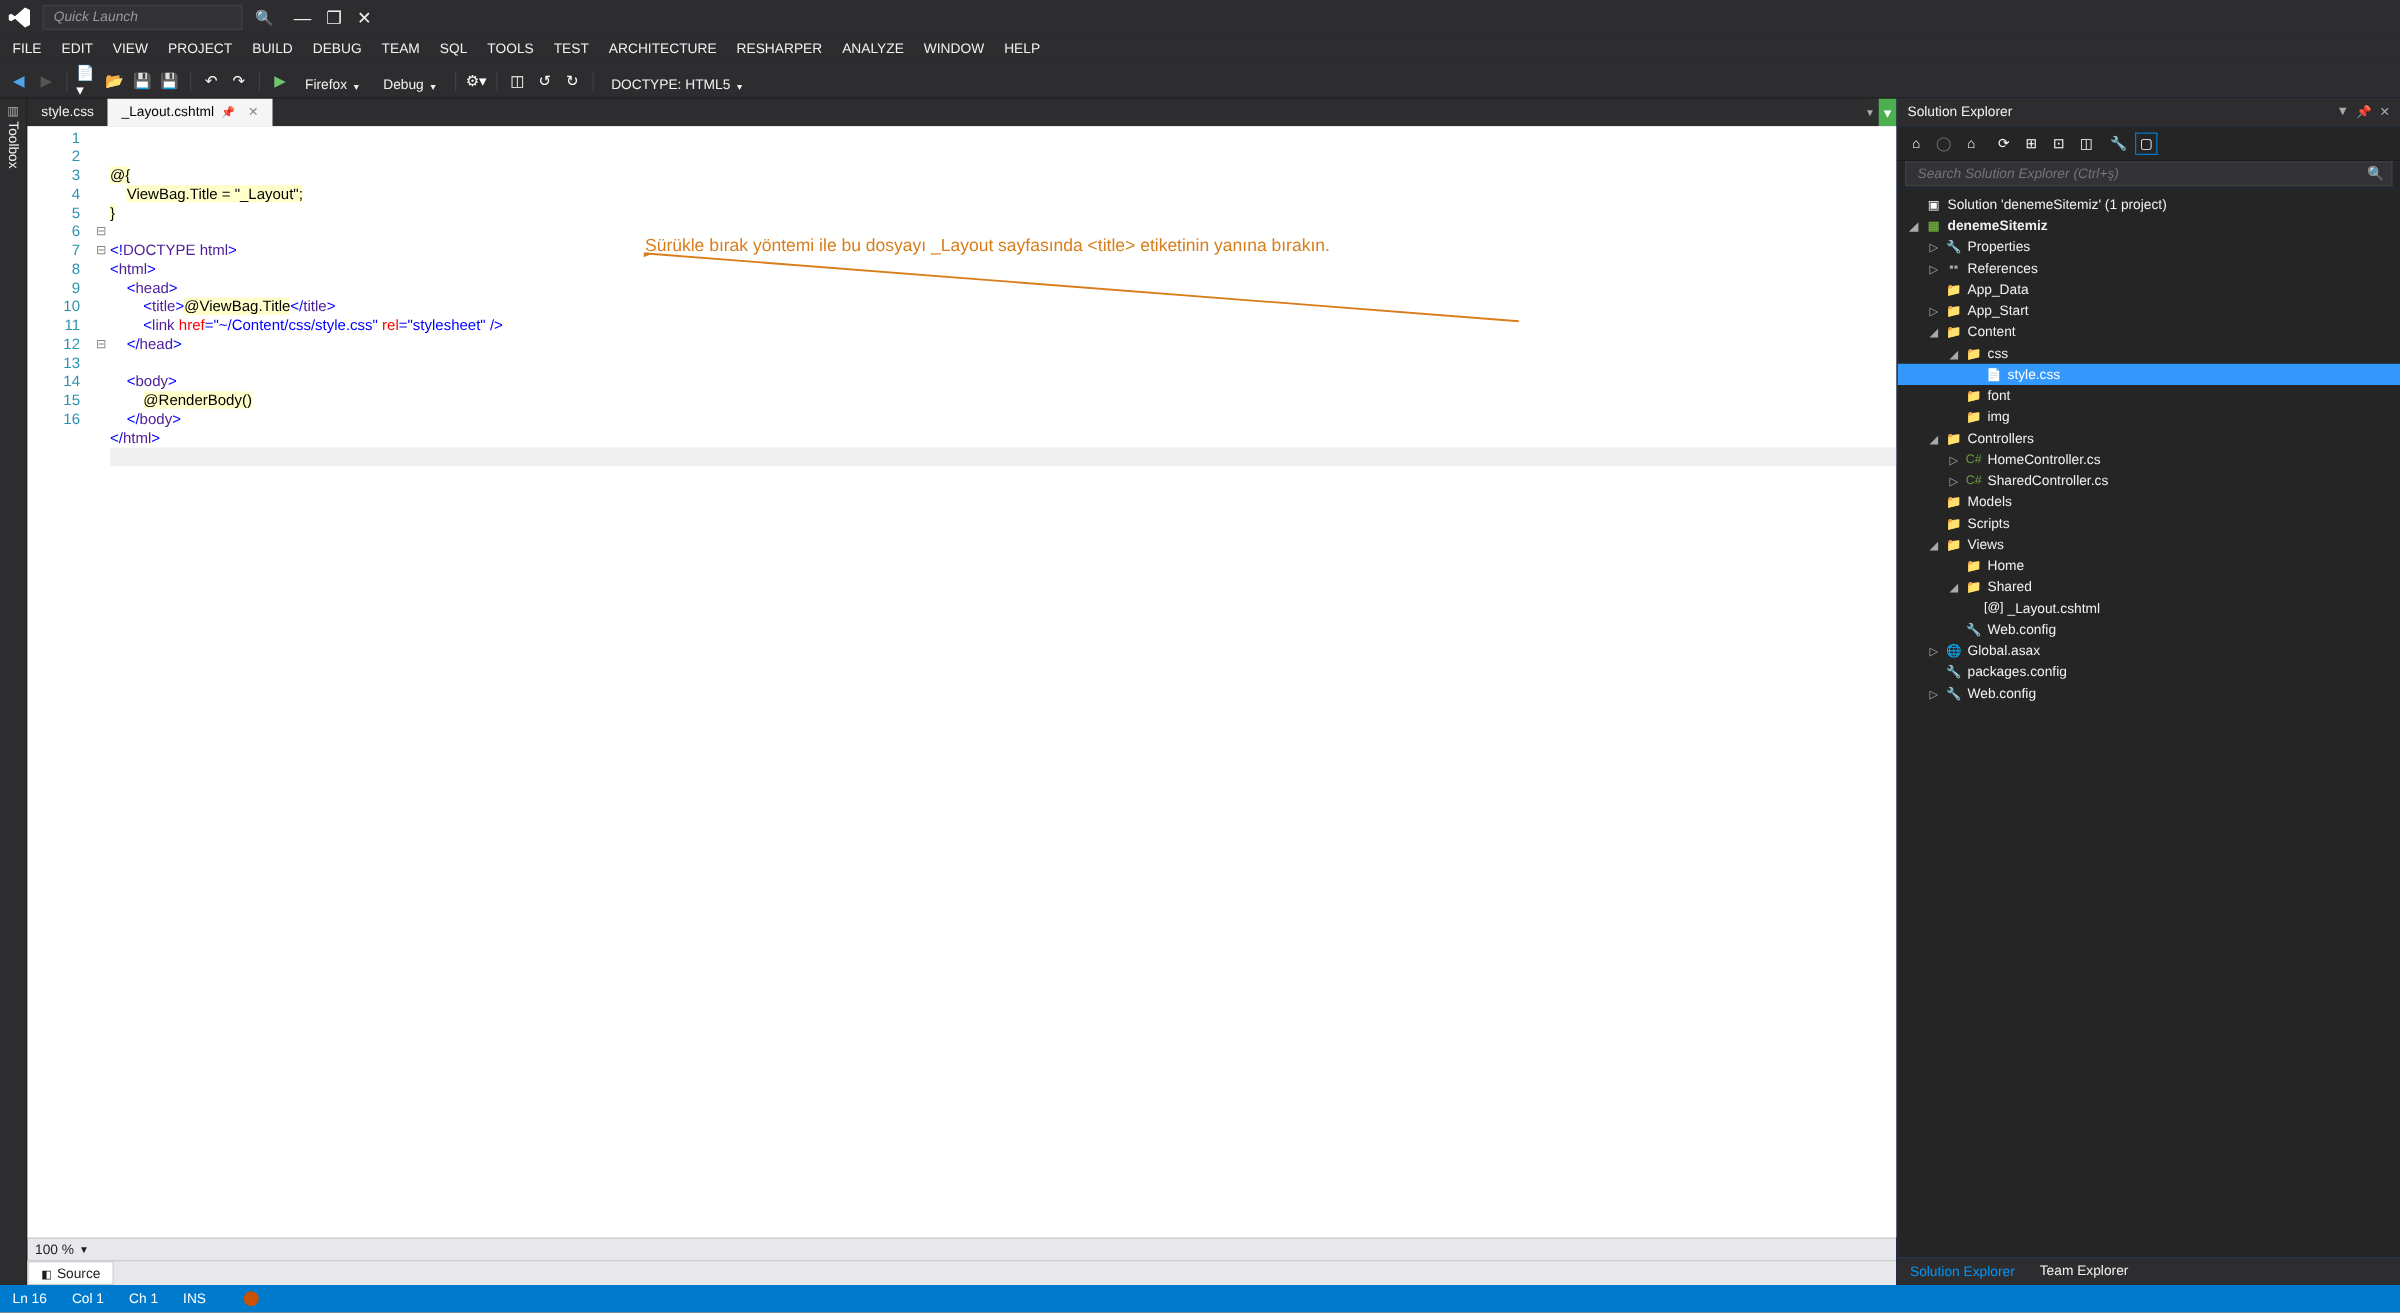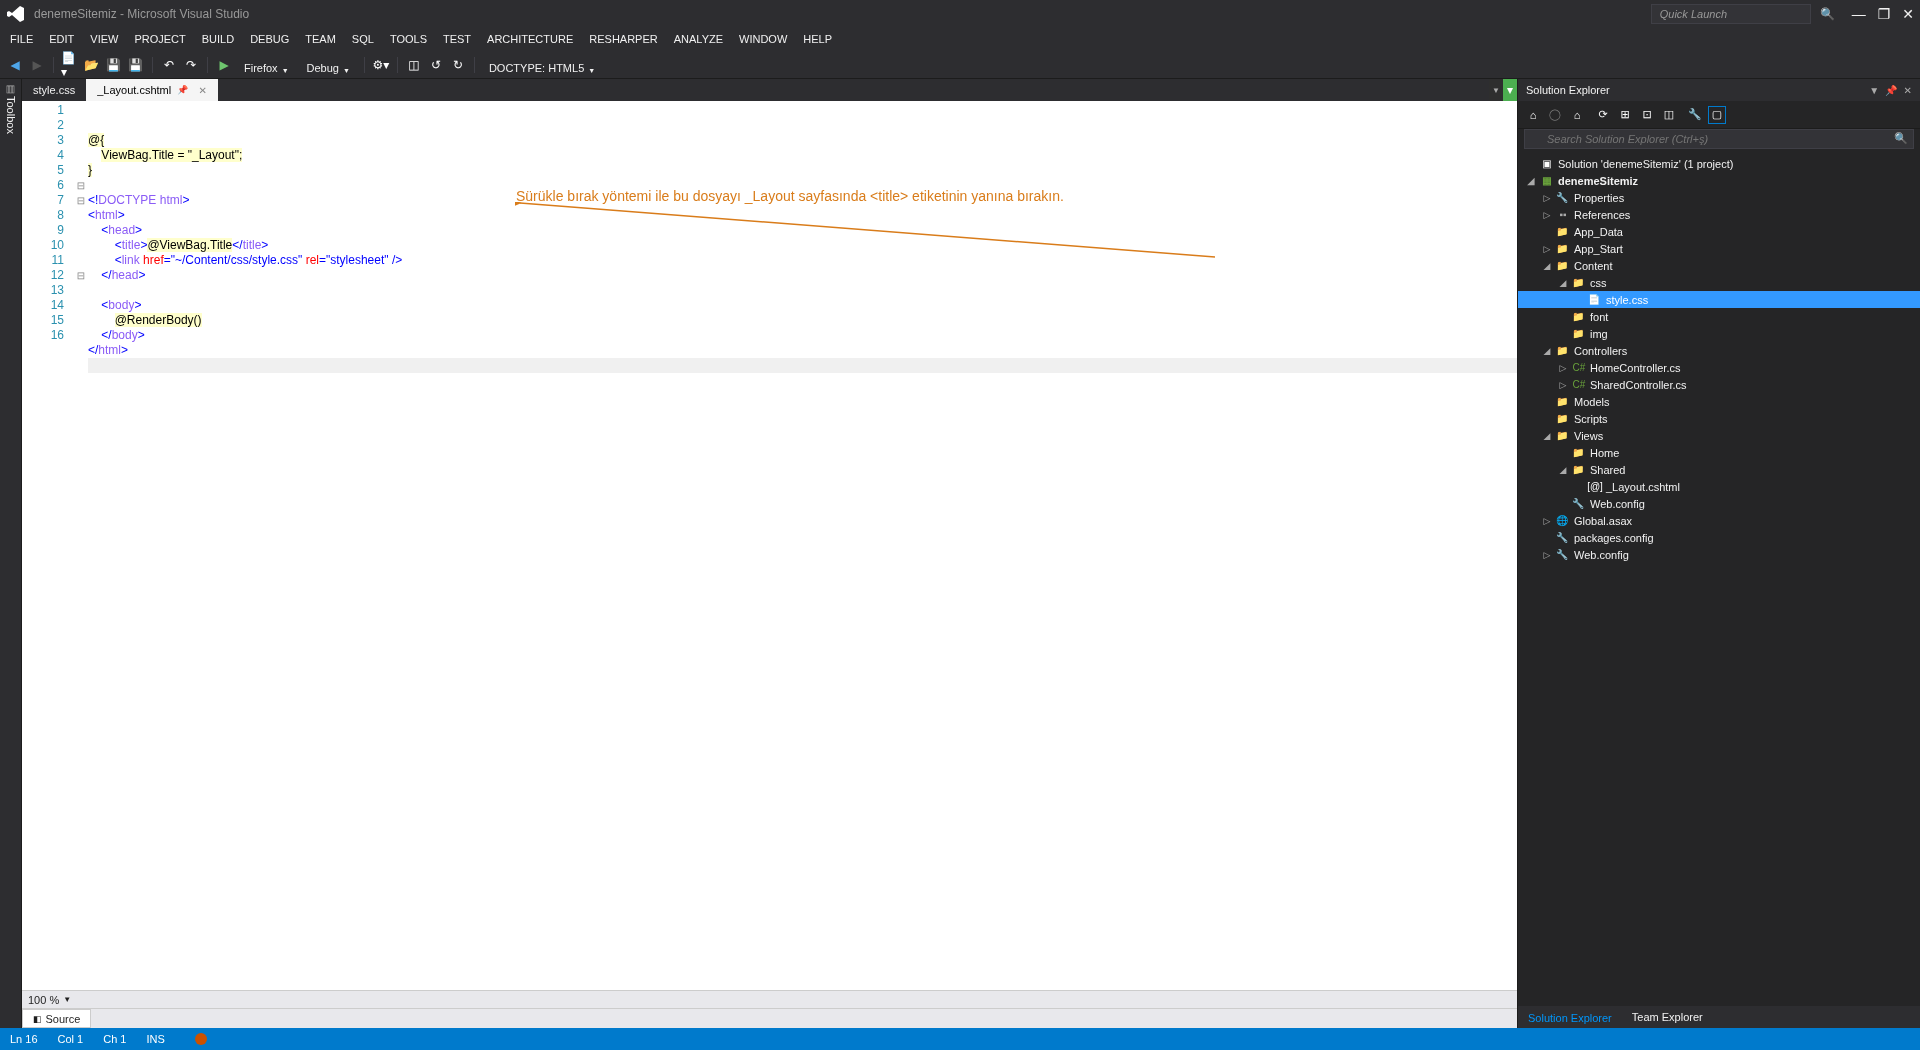--- a/index.html
+++ b/index.html
@@ -31,38 +31,38 @@
 .tab-add { background: #4CAF50; color: #fff; width: 14px; }
 .tab-dd { background: #2e2e2e; width: 14px; color: #aaa; font-size: 8px; }
 .editor { flex: 1; background: #fff; display: flex; overflow: hidden; position: relative; }
 .gutter { width: 52px; background: #fff; border-right: none; text-align: right; padding-right: 10px; padding-top: 2px; color: #2b91af; font-family: Consolas, monospace; font-size: 12px; line-height: 15px; }
 .gutter .ln { height: 15px; }
 .fold { width: 14px; background: #fff; padding-top: 2px; font-family: Consolas, monospace; font-size: 10px; line-height: 15px; color: #888; }
 .fold .fd { height: 15px; text-align: center; }
 .code { flex: 1; background: #fff; font-family: Consolas, monospace; font-size: 12px; line-height: 15px; color: #000; padding-top: 2px; white-space: pre; position: relative; }
 .code .cl { height: 15px; }
 .cl-highlight { background: #f0f0f0; }
-.k-tag { color: #8b5cf6; }
+.k-tag { color: #4c1d95; }
 .k-attr { color: #ff0000; }
 .k-str { color: #0000ff; }
 .k-razor-bg { background: #ffffcc; }
 .annotation { position: absolute; color: #d97c1a; font-size: 14px; left: 428px; top: 88px; font-family: "Segoe UI", sans-serif; }
 .editor-statusbar { height: 18px; background: #e8e8ec; border-top: 1px solid #ccc; display: flex; align-items: center; padding: 0 6px; font-size: 11px; color: #1e1e1e; }
 .editor-statusbar .zoom { }
 .editor-statusbar .dd-sm { font-size: 8px; margin-left: 4px; }
 .src-tabs { height: 20px; background: #e8e8ec; display: flex; align-items: stretch; border-top: 1px solid #ccc; }
 .src-tab { padding: 0 10px; background: #fff; border: 1px solid #ccc; display: flex; align-items: center; font-size: 11px; color: #1e1e1e; gap: 4px; }
 .right-panel { width: 403px; background: #1d4ed8; display: flex; flex-direction: column; border-left: 1px solid #1c1c1c; }
 .panel-title { height: 22px; background: #2d2d30; display: flex; align-items: center; padding: 0 8px; font-size: 11px; color: #f1f1f1; justify-content: space-between; }
 .panel-title .ctrls { display: flex; gap: 6px; font-size: 10px; color: #aaa; }
 .panel-toolbar { height: 28px; background: #252526; display: flex; align-items: center; padding: 0 6px; gap: 4px; border-bottom: 1px solid #1c1c1c; }
 .panel-toolbar .pb { width: 18px; height: 18px; display: inline-flex; align-items: center; justify-content: center; color: #fff; font-size: 11px; }
 .panel-toolbar .pb.boxed { border: 1px solid #007acc; }
 .panel-search { height: 22px; background: #252526; padding: 0 6px; }
-.panel-search input { width: 100%; background: #333337; border: 1px solid #3f3f46; height: 20px; color: #999; font-size: 11px; padding: 0 22px; font-style: italic; }
+.panel-search input { width: 100%; background: #333337; border: 1px solid #3f3f46; height: 20px; color: #999; font-size: 11px; padding: 0 9px; font-style: italic; }
 .tree { flex: 1; background: #252526; padding: 4px 0; overflow: auto; font-size: 11px; color: #f1f1f1; }
 .tree .node { height: 17px; display: flex; align-items: center; gap: 4px; padding-right: 6px; cursor: default; }
 .tree .node .arr { width: 10px; text-align: center; color: #aaa; font-size: 9px; }
 .tree .node .icon { width: 14px; height: 14px; display: inline-flex; align-items: center; justify-content: center; font-size: 10px; }
 .tree .node.bold { font-weight: bold; }
 .tree .node.selected { background: #3399ff; color: #fff; }
 .ic-sln { color: #fff; }
 .ic-proj { color: #68a03b; }
 .ic-folder { color: #dcb67a; }
 .ic-ref { color: #aaa; }
@@ -80,21 +80,20 @@
 </style>
 </head>
 <body>
 
 <div class="titlebar">
   <span class="logo">
     <svg width="20" height="20" viewBox="0 0 20 20">
         <path d="M14 2 L18 4 L18 16 L14 18 L6 11 L3 13 L1 12 L1 8 L3 7 L6 9 L14 2 Z" fill="#fff"></path>
       </svg>
   </span>
-  <span class="title">denemeSitemiz - Microsoft Visual Studio</span>
   <div class="quicklaunch">Quick Launch</div>
   <span style="margin-left:10px; color:#aaa;">🔍</span>
   <div class="wc">
     <span>—</span>
     <span>❐</span>
     <span>✕</span>
   </div>
 </div>
 
 <div class="menubar" id="menubar">

